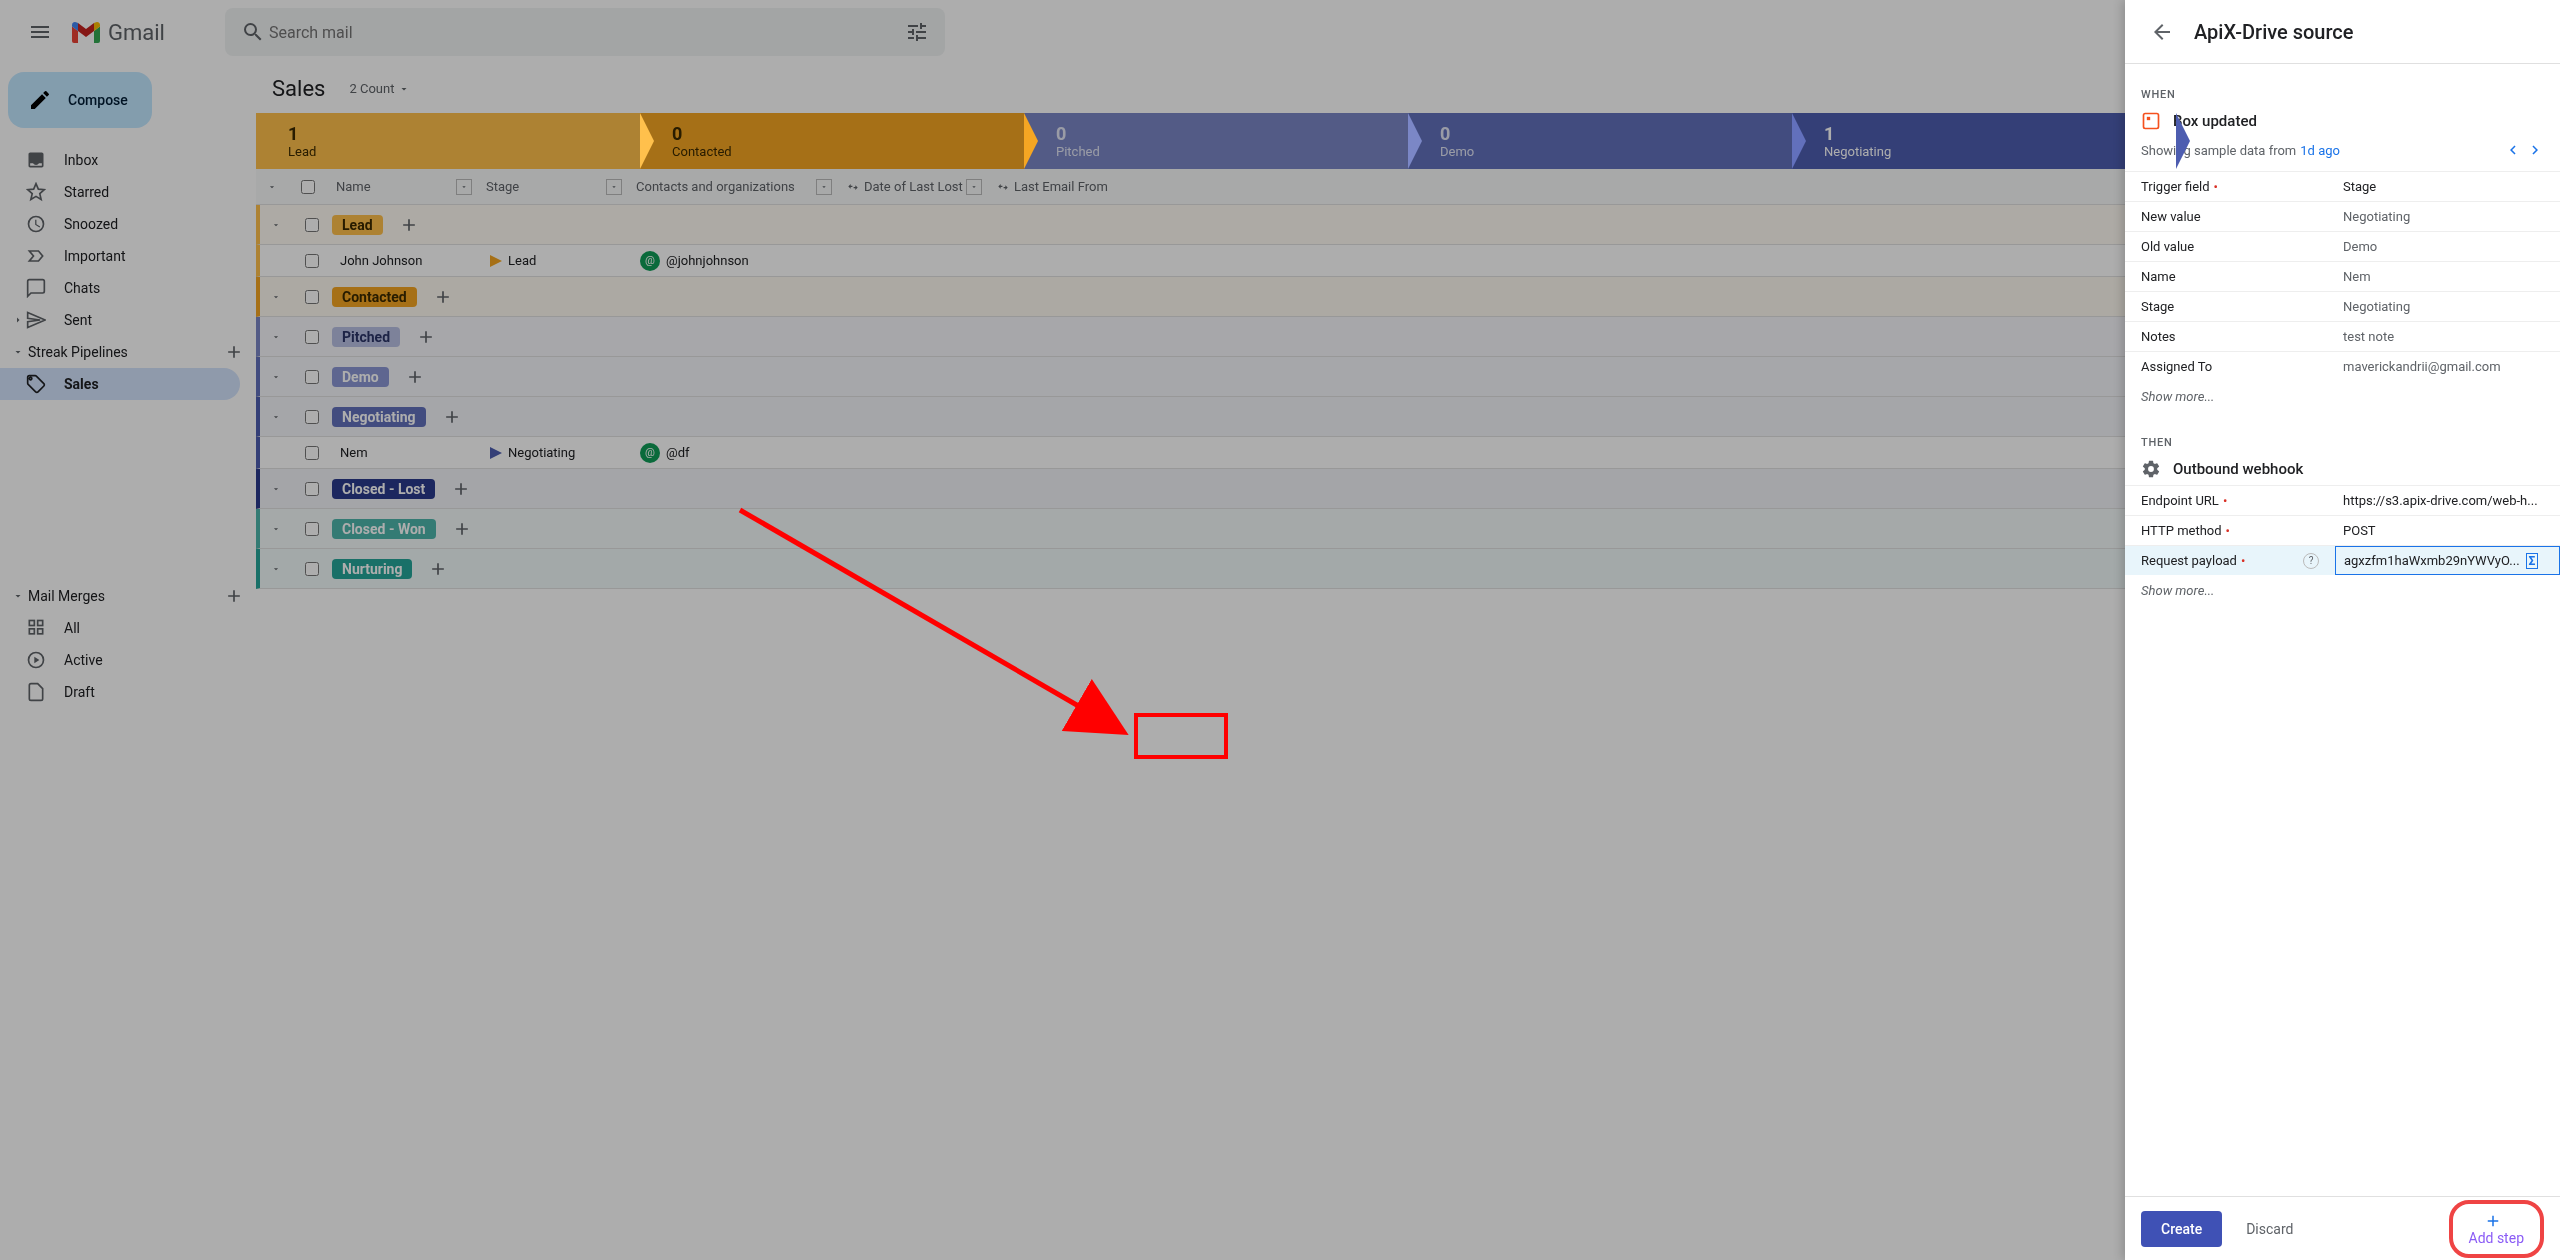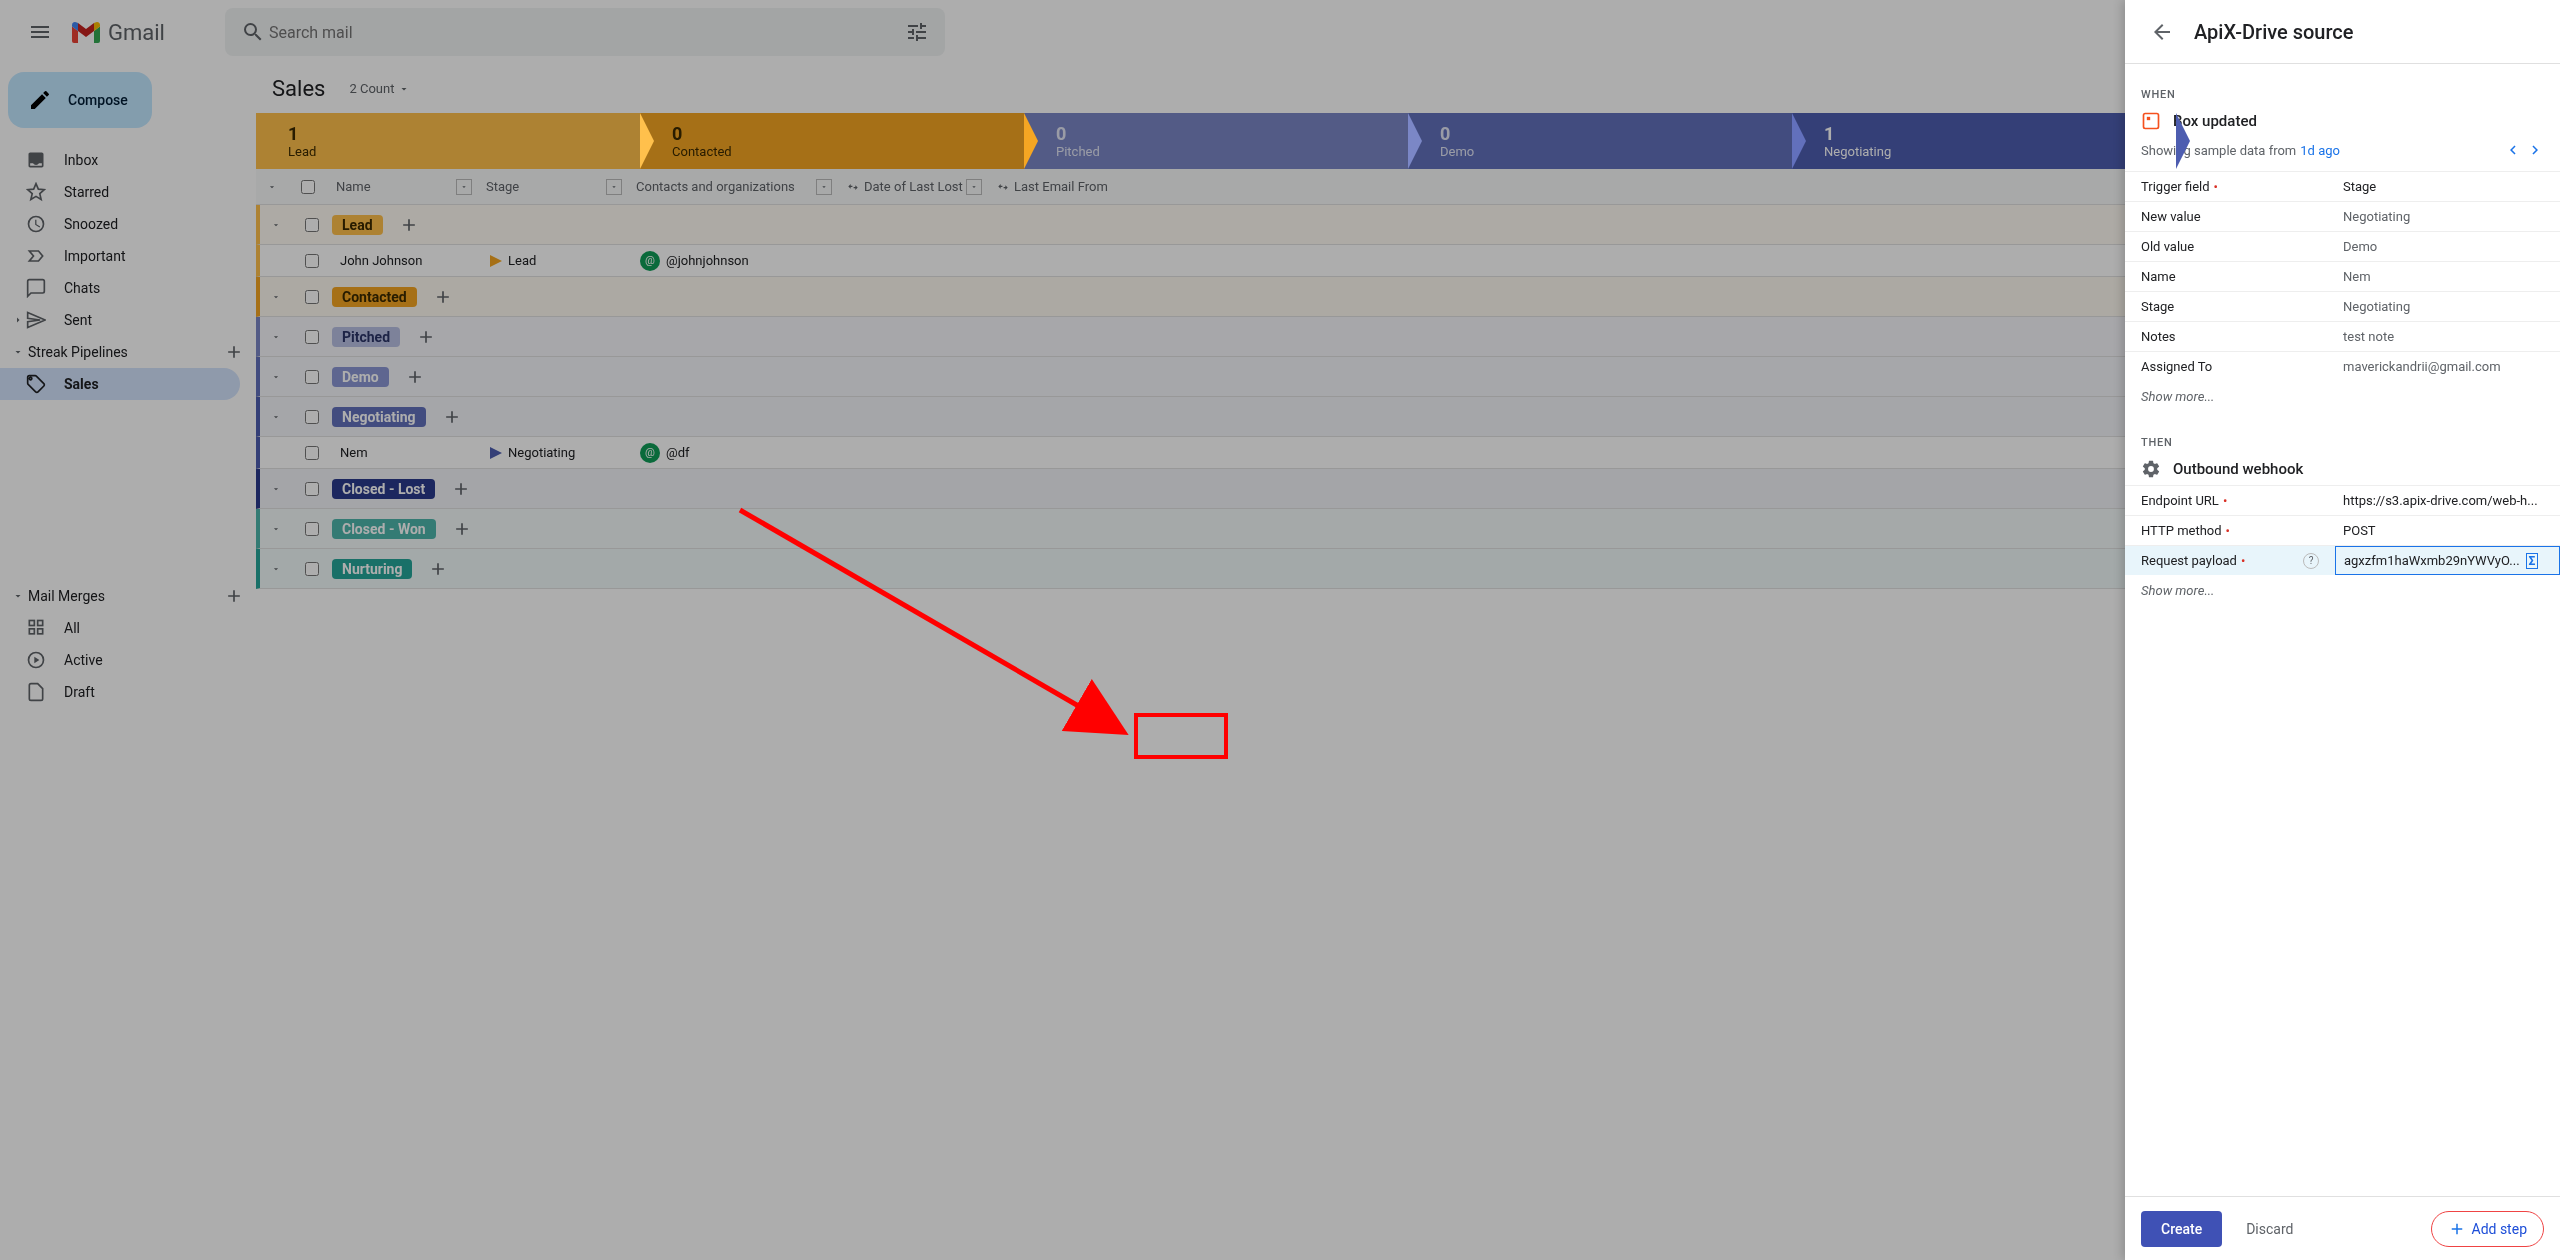--- a/index.html
+++ b/index.html
@@ -86,21 +86,21 @@
 .field-label { width: 210px; padding: 6px 16px; color: #202124; display: flex; align-items: center; }
 .field-value { flex: 1; padding: 6px 8px; color: #5f6368; display: flex; align-items: center; white-space: nowrap; overflow: hidden; text-overflow: ellipsis; }
 .field-value.dark { color: #202124; }
 .req-dot { color: #d93025; margin-left: 4px; }
 .help-icon { margin-left: auto; width: 16px; height: 16px; border: 1px solid #bbb; border-radius: 50%; font-size: 10px; display: flex; align-items: center; justify-content: center; color: #5f6368; }
 .show-more { font-size: 13px; font-style: italic; color: #5f6368; padding: 8px 16px; cursor: pointer; }
 .sigma { margin-left: 6px; color: #1a73e8; font-weight: bold; border: 1px solid #1a73e8; padding: 0 2px; font-size: 12px;}
 .panel-footer { height: 64px; border-top: 1px solid #e0e0e0; display: flex; align-items: center; padding: 0 16px; }
 .btn-create { background: #3f51b5; color: #fff; border: none; padding: 10px 20px; border-radius: 4px; font-size: 14px; font-weight: 500; cursor: pointer; }
 .btn-discard { background: none; border: none; color: #5f6368; font-size: 14px; margin-left: 24px; cursor: pointer; text-align: right; }
-.btn-addstep { margin-left: auto; background: #fff; border: 1px solid #ef4444; color: #1d4ed8; padding: 8px 16px; border-radius: 20px; font-size: 14px; cursor: pointer; display: flex; align-items: center; }
+.btn-addstep { margin-left: auto; background: #fff; border: 4px solid #ef4444; color: #8b5cf6; padding: 8px 16px; border-radius: 20px; font-size: 14px; cursor: pointer; display: flex; align-items: center; flex-direction: column; }
 .btn-addstep svg { width: 18px; height: 18px; fill: #1a73e8; margin-right: 6px; }
 
 
 .red-box { position: absolute; border: 4px solid red; pointer-events: none; }
 .red-arrow { position: absolute; pointer-events: none; }
 </style>
 <style>.stage-chip:nth-child(1)::after{border-left-color:#ffc04c;}</style><style>.stage-chip:nth-child(2)::after{border-left-color:#f5a623;}</style><style>.stage-chip:nth-child(3)::after{border-left-color:#7b87c6;}</style><style>.stage-chip:nth-child(4)::after{border-left-color:#6270bc;}</style><style>.stage-chip:nth-child(5)::after{border-left-color:#4d5db0;}</style><style>.stage-chip:nth-child(6)::after{border-left-color:#2a3a8c;}</style></head>
 <body>
 
 <div class="app">

